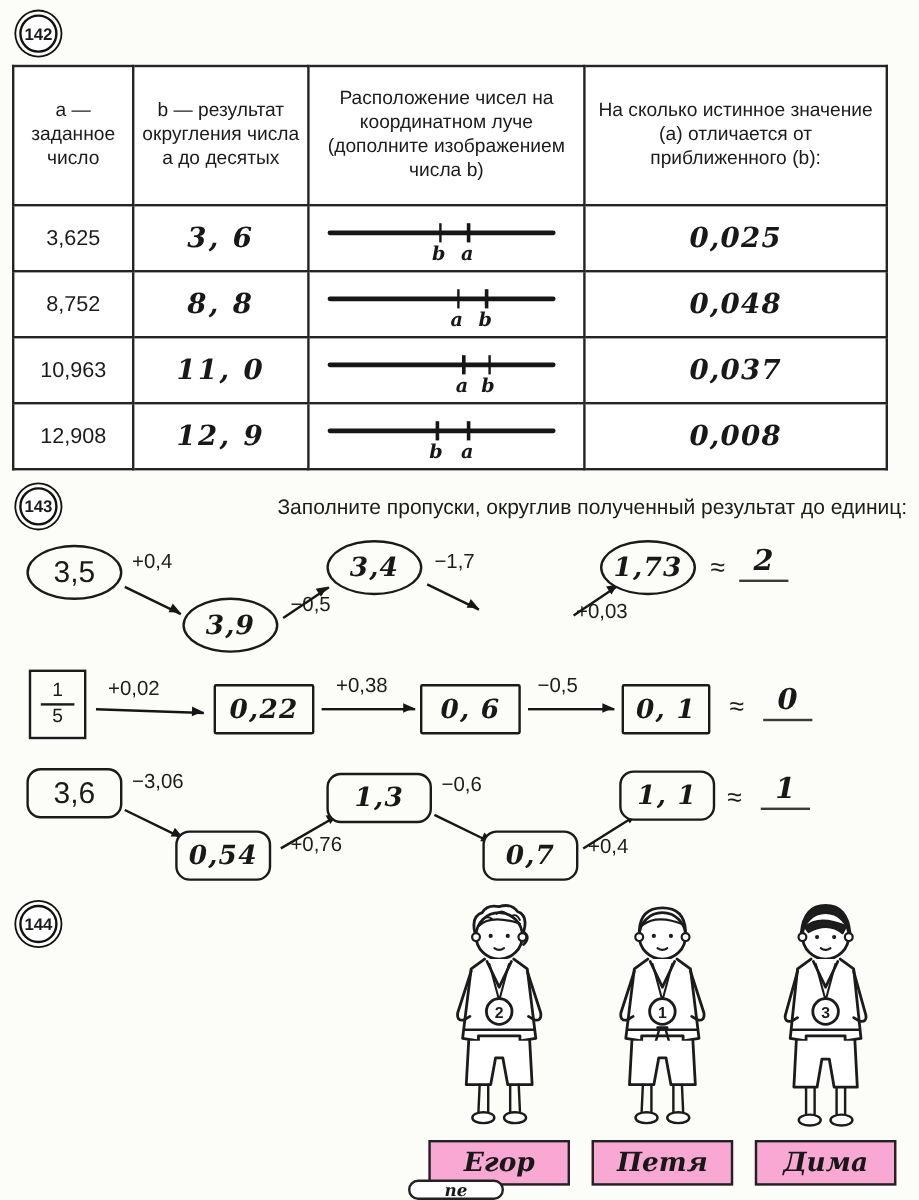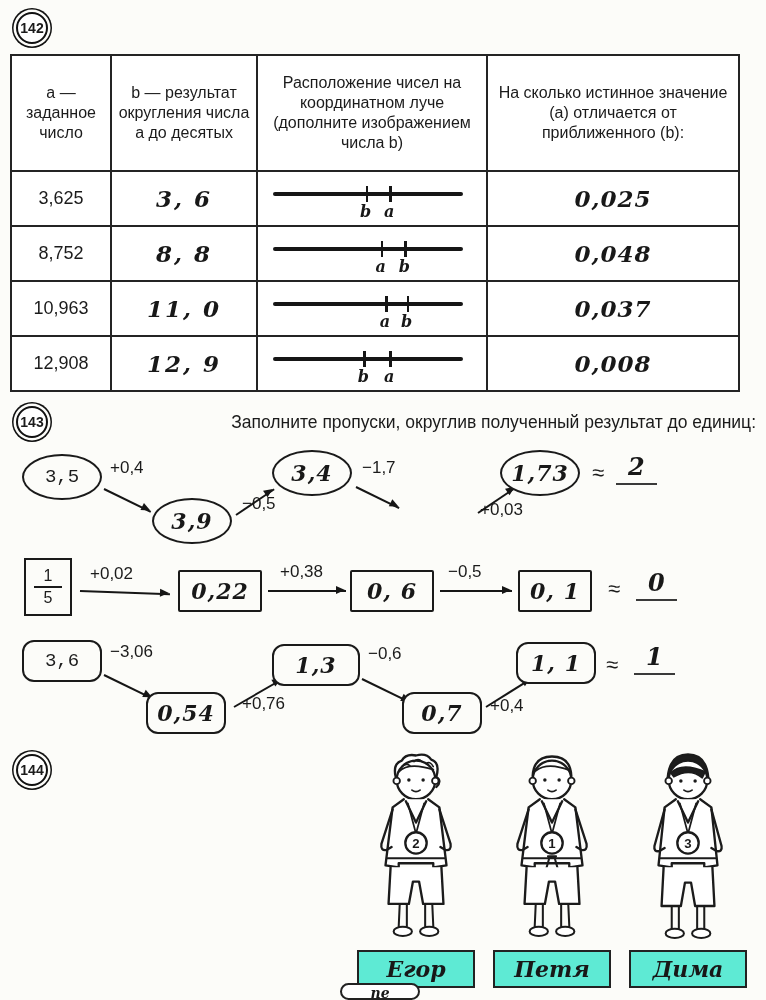--- a/index.html
+++ b/index.html
@@ -34,42 +34,42 @@
   
   .chain { position:relative; width:746px; }
   #chain1 { height:98px; margin:4px 0 6px; }
   #chain2 { height:64px; margin:10px 0 6px; }
   #chain3 { height:114px; margin:8px 0 6px; }
   .node { position:absolute; display:flex; align-items:center; justify-content:center;
           border:2.2px solid #1a1a1a; background:#fcfcf9; }
   .ell   { border-radius:50%; width:80px; height:46px; }
   .rect  { width:84px; height:42px; border-radius:2px; }
   .rrect { width:80px; height:42px; border-radius:12px; }
-  .node.printed { font-size:19px;font-family:Liberation Mono, monospace; }
+  .node.printed { font-size:25px; }
   .node.hw { font-size:22px; letter-spacing:1px; }
   .op { position:absolute; font-size:17px; white-space:nowrap; }
   .arr { position:absolute; height:0; border-top:2.4px solid #161616; transform-origin:left center; }
   .arr::after { content:""; position:absolute; right:-3px; top:-5.8px; width:0; height:0;
                 border:4.8px solid transparent; border-left:9px solid #161616; }
   .approx { position:absolute; font-size:22px; }
   .result { position:absolute; font-size:24px; padding:0 12px 2px; border-bottom:2.4px solid #3a3a3a; }
   .fracbox { position:absolute; width:48px; height:58px; border:2.2px solid #1a1a1a;
              display:flex; flex-direction:column; align-items:center; justify-content:center; font-size:16px; background:#fcfcf9; }
   .fracbox .num { padding:0 10px 1px; border-bottom:2px solid #1a1a1a; }
   .fracbox .den { padding-top:1px; }
 
   
   .ex144 { display:flex; margin-top:6px; }
   .ex144-text { width:330px; font-size:17.5px; line-height:1.46; text-align:justify; padding-top:4px; }
   .ex144-text .badge { float:left; margin:2px 10px 2px 6px; }
   .figures { flex:1; display:flex; justify-content:space-between; padding:0 4px 0 12px; }
   .figure { width:128px; display:flex; flex-direction:column; align-items:center; }
   .boy { width:122px; height:198px; }
   .name-box { width:118px; height:38px; border:2.2px solid #222; margin-top:4px;
-              display:flex; align-items:center; justify-content:center; font-size:22px; background:#5eead4; }
+              display:flex; align-items:center; justify-content:center; font-size:22px; background:#f9a8d4; }
   .partial-box { position:absolute; left:340px; top:983px; width:80px; height:17px;
                  border:2.2px solid #222; border-radius:9px; overflow:hidden; background:#fff;
                  display:flex; justify-content:center; font-size:14px; line-height:16px; }
 </style>
 </head>
 <body>
 
 <div class="page">
 
   <div class="ex-head">

